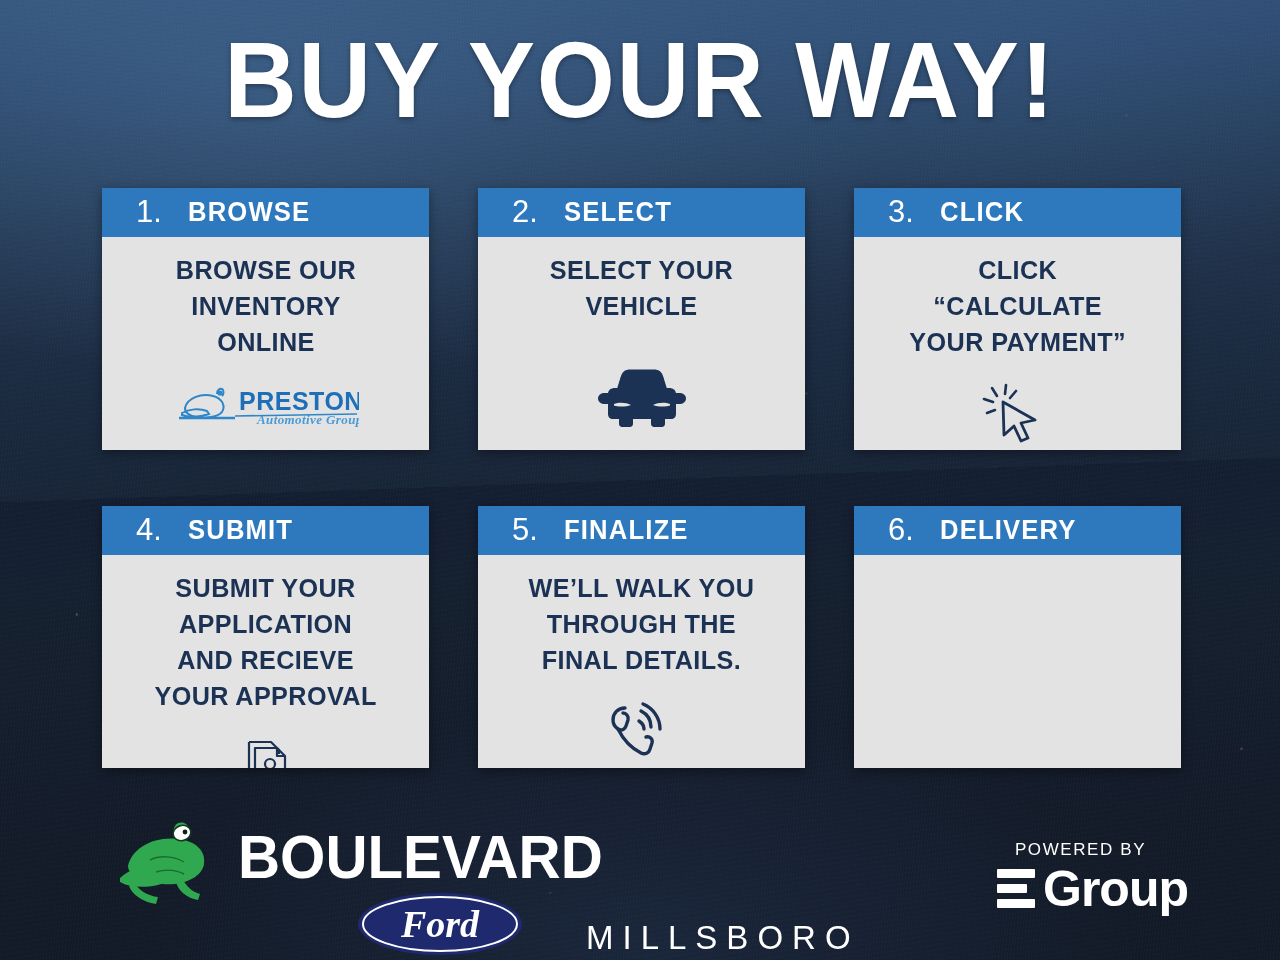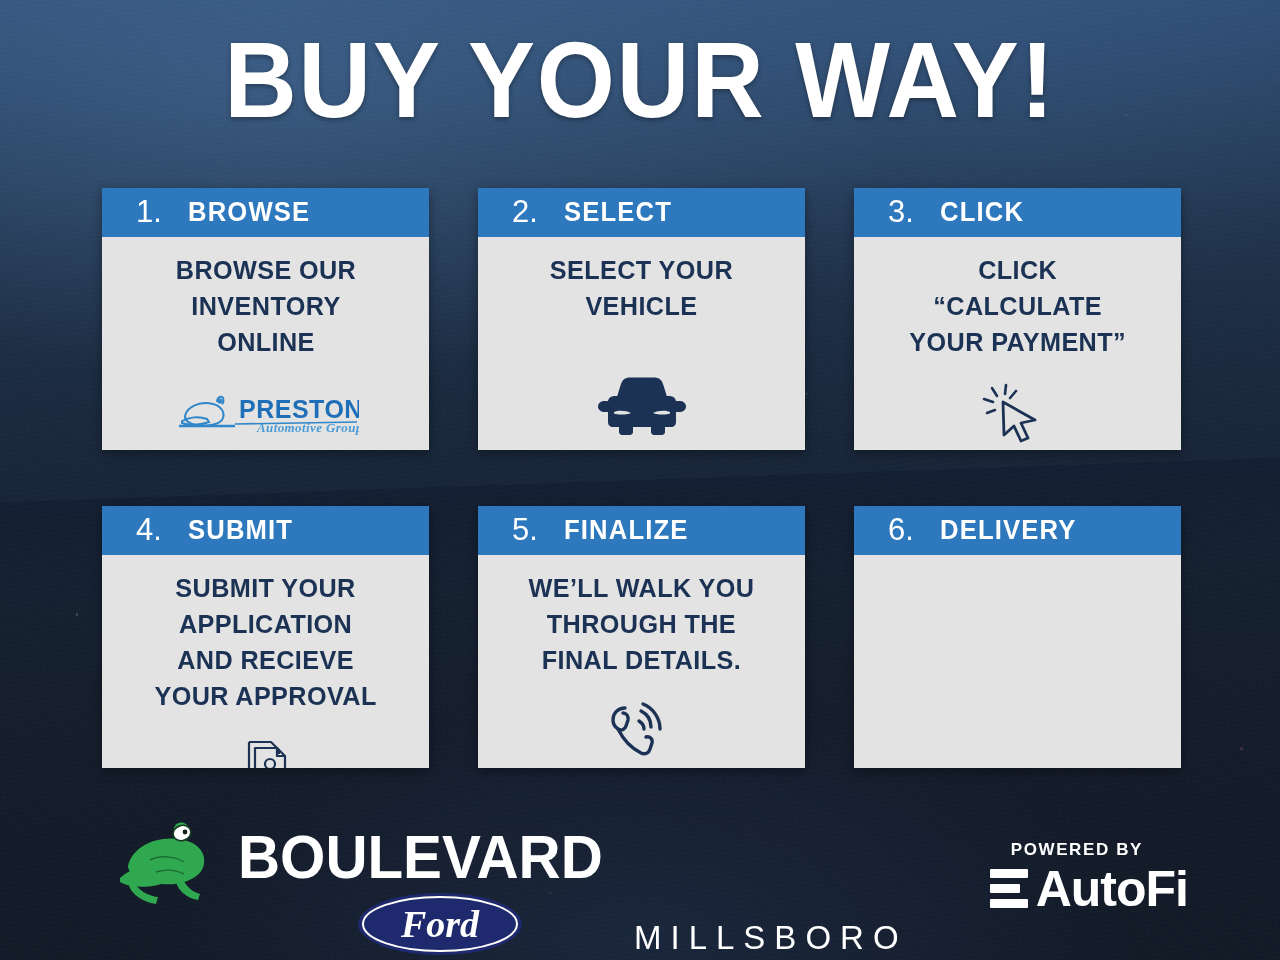--- a/index.html
+++ b/index.html
@@ -142,21 +142,21 @@
     transform-origin: left center;
     white-space: nowrap;
   }
 
   .card-body {
     flex: 1 1 auto;
     display: flex;
     flex-direction: column;
     align-items: center;
     justify-content: flex-start;
-    padding: 16px 10px 4px;
+    padding: 16px 10px 12px;
     position: relative;
     gap: 21px;
   }
 
   .card-text {
     color: #1b3254;
     font-weight: 700;
     font-size: 26px;
     line-height: 1.38;
     text-align: center;
@@ -227,35 +227,34 @@
     margin-top: 4px;
     margin-left: 118px;
   }
 
   .brand-city {
     color: #ffffff;
     font-size: 33px;
     font-weight: 400;
     letter-spacing: 9px;
     white-space: nowrap;
-    margin-left: 48px;
   }
 
   .autofi {
     position: absolute;
     right: 92px;
     top: 34px;
     display: flex;
     flex-direction: column;
     align-items: center;
   }
   .autofi-kicker {
     color: #ffffff;
     font-size: 17px;
-    font-weight: 700;
+    font-weight: 400;
     letter-spacing: 1.6px;
     margin-bottom: 4px;
     margin-left: -24px;
   }
   .autofi-mark {
     display: flex;
     align-items: center;
     gap: 8px;
   }
   .autofi-bars {
@@ -461,19 +460,19 @@
     </div>
 
     <div class="autofi">
       <div class="autofi-kicker">POWERED BY</div>
       <div class="autofi-mark">
         <div class="autofi-bars">
           <i></i>
             <i></i>
             <i></i>
         </div>
-        <div class="autofi-word">AutoFi</div>
+        <div class="autofi-word">Group</div>
       </div>
     </div>
 
   </div>
 
 </div>
 
 </body></html>

